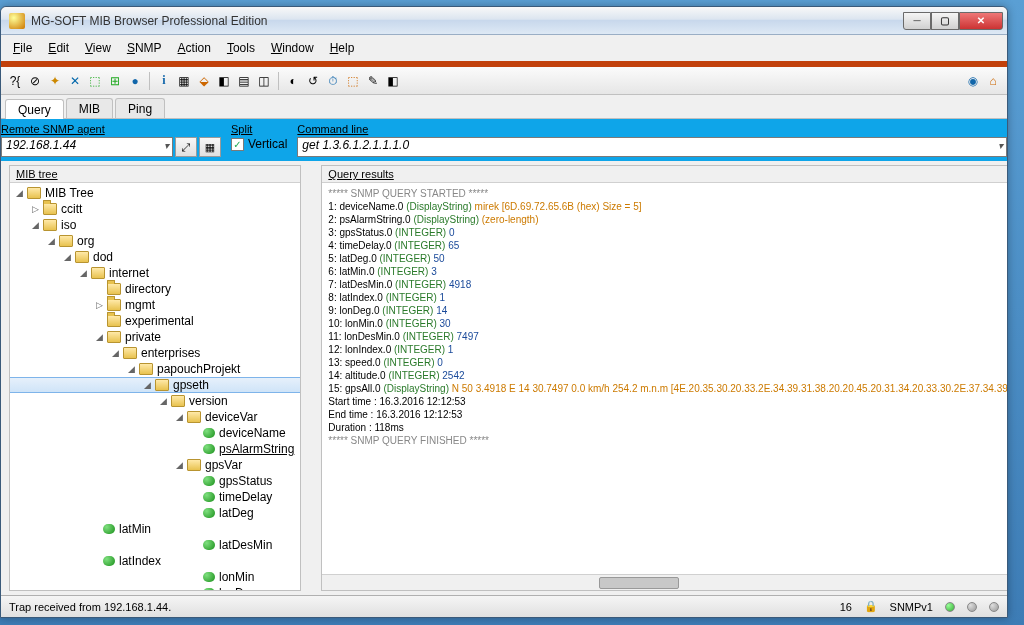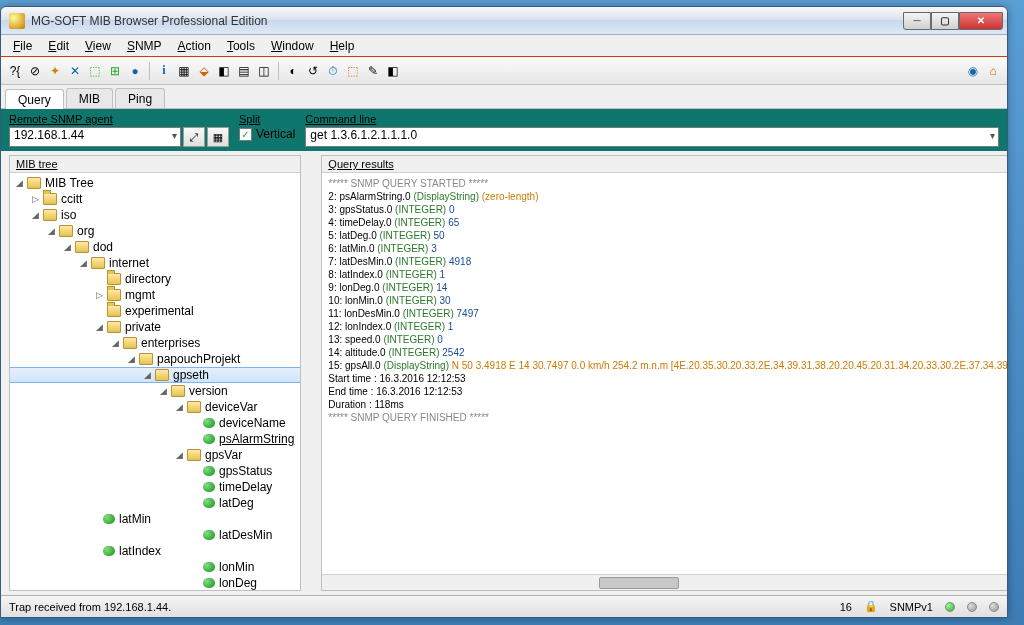--- a/index.html
+++ b/index.html
@@ -6,35 +6,35 @@
 body { background: linear-gradient(to bottom, #5a9fd4 0%, #3d7cb5 100%); width: 1024px; height: 625px; overflow: hidden; position: relative; }
 .window { position: absolute; left: 0; top: 6px; width: 1008px; height: 612px; background: #f0f0f0; border: 1px solid #3a5a7a; border-radius: 6px 6px 0 0; box-shadow: 0 0 8px rgba(0,0,0,0.3); display: flex; flex-direction: column; }
 .titlebar { height: 28px; background: linear-gradient(to bottom, #f8f8f8 0%, #dce5f0 45%, #c8d8ec 50%, #dee9f5 100%); border-radius: 6px 6px 0 0; display: flex; align-items: center; padding: 0 4px 0 8px; border-bottom: 1px solid #9aaec5; }
 .titlebar-icon { width: 16px; height: 16px; background: radial-gradient(circle at 30% 30%, #ff9, #c70); border-radius: 2px; margin-right: 6px; }
 .titlebar-text { font-size: 12px; color: #333; flex: 1; }
 .win-btns { display: flex; gap: 0; }
 .win-btn { width: 28px; height: 18px; border: 1px solid #6a6a6a; display: flex; align-items: center; justify-content: center; font-size: 10px; font-weight: bold; color: #333; }
 .win-min { background: linear-gradient(#f5f5f5,#d0d0d0); border-radius: 0 0 0 3px; }
 .win-max { background: linear-gradient(#f5f5f5,#d0d0d0); }
 .win-close { width: 44px; background: linear-gradient(to bottom, #e77, #c33); color: #fff; border-radius: 0 0 3px 0; }
-.menubar { height: 22px; background: #f0f0f0; display: flex; align-items: center; padding-left: 4px; font-size: 12px; border-bottom: 1px solid #c2410c; }
+.menubar { height: 32px; background: #f0f0f0; display: flex; align-items: center; padding-left: 4px; font-size: 12px; border-bottom: 6px solid #c2410c; }
 .menu-item { padding: 2px 8px; color: #000; }
 .menu-item u { text-decoration: underline; }
 .toolbar { height: 28px; background: linear-gradient(#fbfbfb,#e6e6e6); display: flex; align-items: center; padding: 0 6px; gap: 4px; border-bottom: 1px solid #c0c0c0; }
 .tb-icon { width: 16px; height: 16px; display: flex; align-items: center; justify-content: center; font-size: 12px; }
 .tb-sep { width: 1px; height: 18px; background: #c0c0c0; margin: 0 2px; }
 .tb-spacer { flex: 1; }
 .tabstrip { height: 24px; display: flex; align-items: flex-end; padding-left: 4px; background: #f0f0f0; border-bottom: 1px solid #c0c0c0; }
 .tab { padding: 3px 12px 2px; font-size: 12px; border: 1px solid #c0c0c0; border-bottom: none; background: #e8e8e8; border-radius: 3px 3px 0 0; margin-right: 2px; position: relative; }
 .tab.active { background: #fff; top: 1px; }
-.topfields { display: flex; padding: 4px 8px; gap: 10px; background: #0f766e; font-size: 12px; justify-content: center; }
+.topfields { display: flex; padding: 4px 0; gap: 10px; background: #0ea5e9; font-size: 12px; justify-content: center; }
 .fieldgroup { display: flex; flex-direction: column; }
 .fieldlabel { font-size: 11px; margin-bottom: 2px; text-decoration: underline; }
 .fieldrow { display: flex; align-items: center; gap: 2px; }
-.combo { border: 1px solid #7a7a7a; background: #fff; height: 20px; font-size: 12px; padding: 0 18px 0 4px; position: relative; }
+.combo { border: 1px solid #7a7a7a; background: #fff; height: 20px; font-size: 12px; padding: 0 18px 0 4px; position: relative; font-style: italic; }
 .combo::after { content: "▾"; position: absolute; right: 3px; top: 2px; color: #555; font-size: 10px; }
 .smallbtn { width: 22px; height: 20px; border: 1px solid #9a9a9a; background: linear-gradient(#f8f8f8,#e0e0e0); display: flex; align-items: center; justify-content: center; font-size: 11px; }
 .checkbox { display: flex; align-items: center; gap: 4px; font-size: 12px; }
 .checkbox .box { width: 13px; height: 13px; border: 1px solid #7a7a7a; background: #fff; display: flex; align-items: center; justify-content: center; font-size: 10px; color: #2a5; }
 .main { flex: 1; display: flex; gap: 20px; padding: 4px 8px; overflow: hidden; }
 .panel { display: flex; flex-direction: column; border: 1px solid #c0c0c0; background: #fff; }
 .panel-left { width: 392px; }
 .panel-right { flex: 1; }
 .panel-header { font-size: 11px; padding: 2px 6px; background: #f0f0f0; border-bottom: 1px solid #d0d0d0; text-decoration: underline; }
 .tree { flex: 1; overflow: auto; font-size: 12px; padding: 2px 0; }
@@ -271,20 +271,21 @@
             <span class="toggle"></span>
             <span class="icon-leaf"></span>
             <span>lonDeg</span>
           </div>
         </div>
     </div>
     <div class="panel panel-right">
       <div class="panel-header">Query results</div>
       <div class="results" id="results">
           <div class="gray">***** SNMP QUERY STARTED *****</div>
+          <div>1: deviceName.0 <span class="green">(DisplayString)</span> <span class="orange">mirek [6D.69.72.65.6B (hex) Size = 5]</span></div>
           <div>2: psAlarmString.0 <span class="green">(DisplayString)</span> <span class="orange">(zero-length)</span></div>
           <div>3: gpsStatus.0 <span class="green">(INTEGER)</span> <span class="blue">0</span></div>
           <div>4: timeDelay.0 <span class="green">(INTEGER)</span> <span class="blue">65</span></div>
           <div>5: latDeg.0 <span class="green">(INTEGER)</span> <span class="blue">50</span></div>
           <div>6: latMin.0 <span class="green">(INTEGER)</span> <span class="blue">3</span></div>
           <div>7: latDesMin.0 <span class="green">(INTEGER)</span> <span class="blue">4918</span></div>
           <div>8: latIndex.0 <span class="green">(INTEGER)</span> <span class="blue">1</span></div>
           <div>9: lonDeg.0 <span class="green">(INTEGER)</span> <span class="blue">14</span></div>
           <div>10: lonMin.0 <span class="green">(INTEGER)</span> <span class="blue">30</span></div>
           <div>11: lonDesMin.0 <span class="green">(INTEGER)</span> <span class="blue">7497</span></div>

